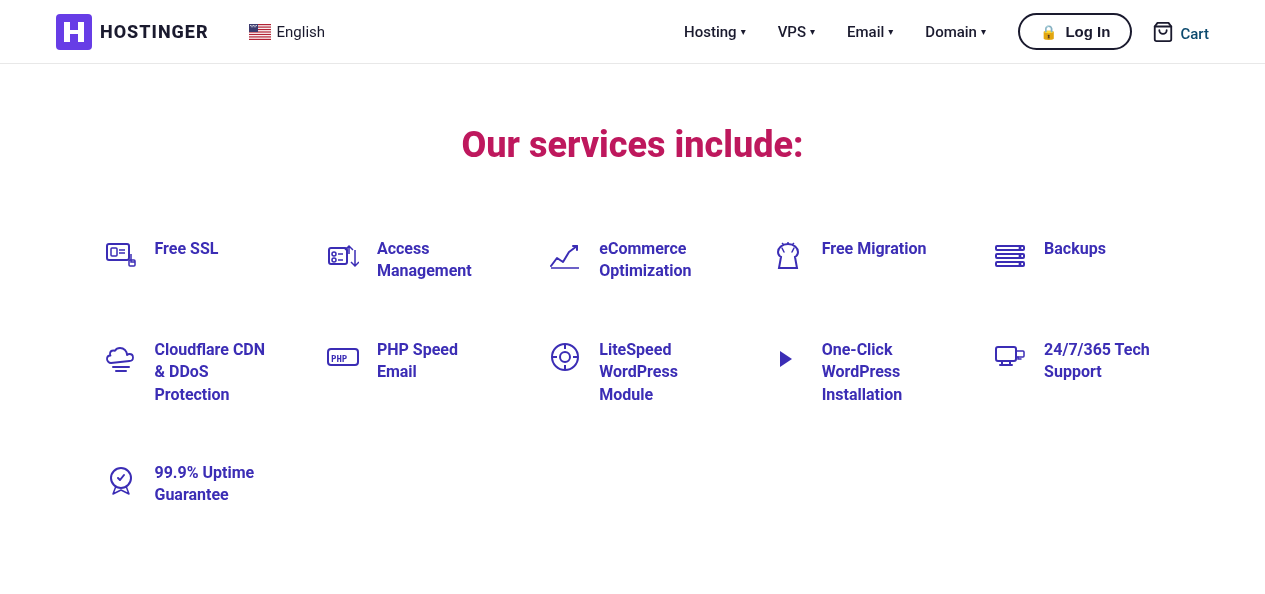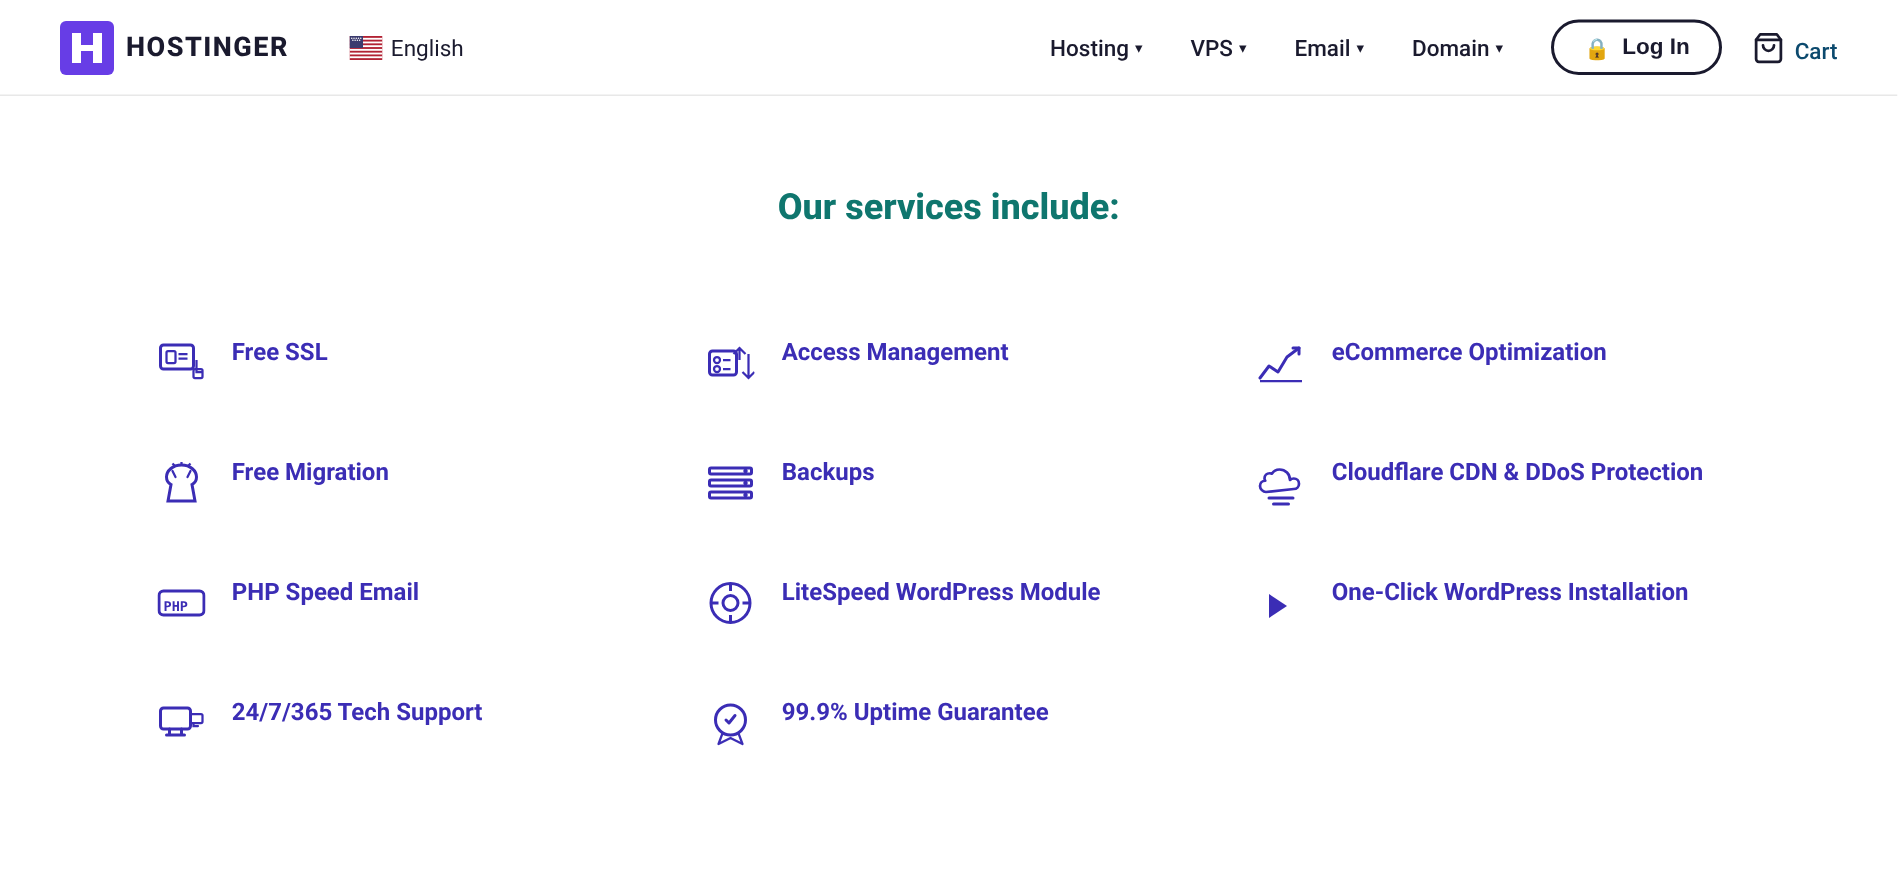--- a/index.html
+++ b/index.html
@@ -13,21 +13,21 @@
       background: #ffffff;
       color: #1a1a2e;
       width: 1265px;
       min-height: 594px;
     }
 
     
     .header {
       display: flex;
       align-items: center;
-      padding: 0 40px;
+      padding: 0 56px;
       height: 64px;
       border-bottom: 1px solid #e8e8e8;
       background: #ffffff;
     }
 
     .logo-area {
       display: flex;
       align-items: center;
       gap: 8px;
       margin-right: 40px;
@@ -121,31 +121,31 @@
       width: 22px;
       height: 22px;
     }
 
     
     .main-content {
       padding: 60px 80px 60px 80px;
     }
 
     .section-title {
-      font-size: 24px;
+      font-size: 36px;
       font-weight: 800;
-      color: #0f766e;
+      color: #be185d;
       text-align: center;
       margin-bottom: 50px;
     }
 
     .services-grid {
       display: grid;
-      grid-template-columns: repeat(3, 1fr);
-      gap: 0;
+      grid-template-columns: repeat(5, 1fr);
+      gap: 12px;
       max-width: 1100px;
       margin: 0 auto;
     }
 
     .service-item {
       display: flex;
       align-items: flex-start;
       gap: 16px;
       padding: 22px 20px;
     }

